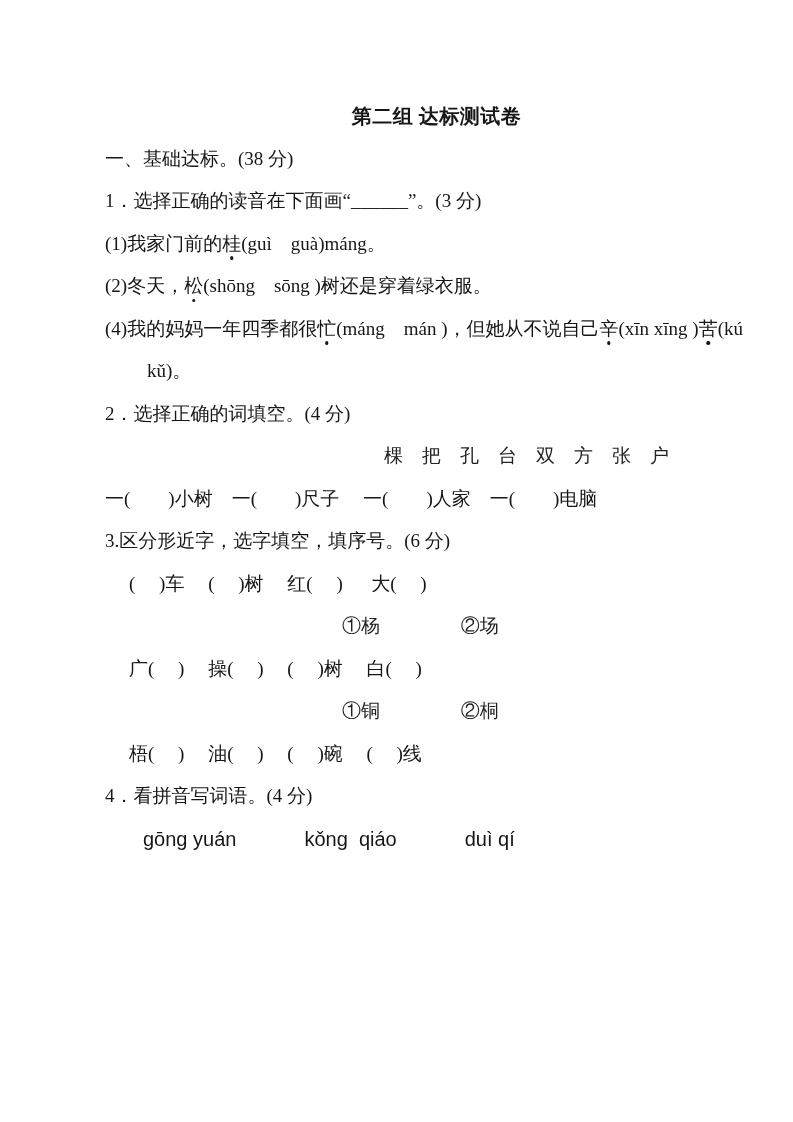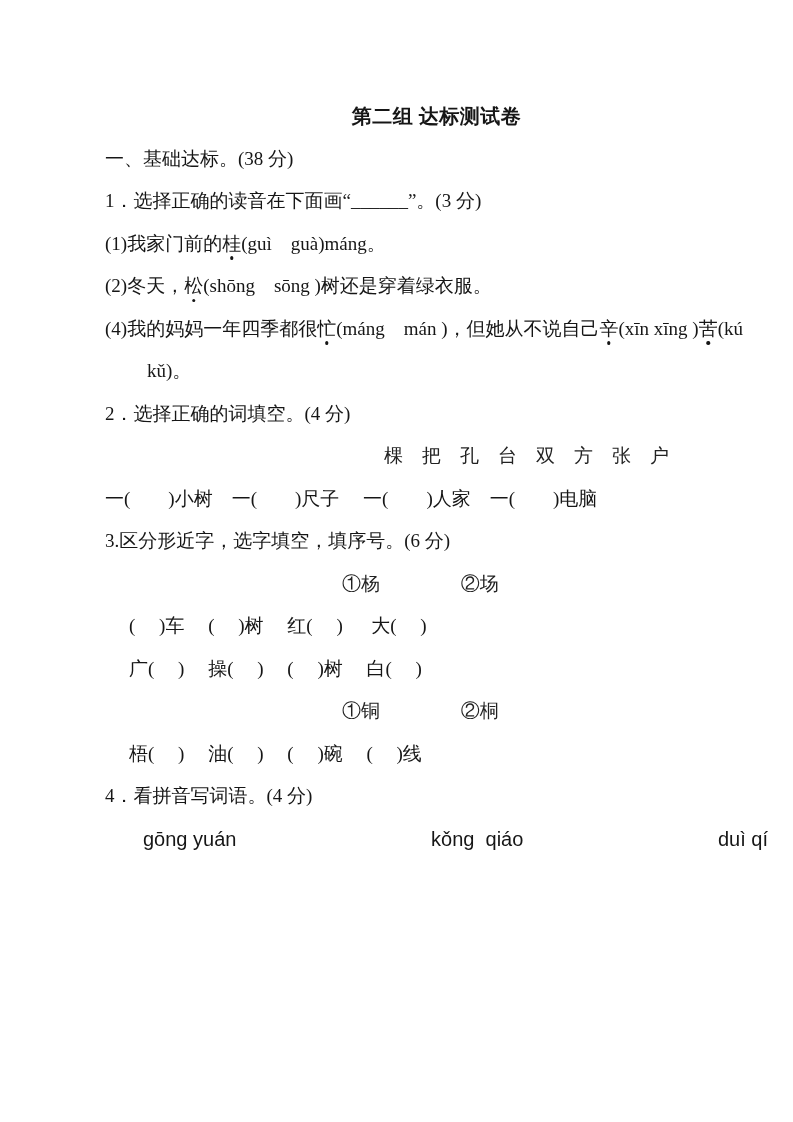--- a/index.html
+++ b/index.html
@@ -22,21 +22,21 @@
   }
   .thin{font-weight:400;color:#222222;}
   .indent-cont{padding-left:42px;}
   .indent-bank{padding-left:180px;text-align:center;}
   .indent-options{padding-left:237px;}
   .indent-row3{padding-left:24px;}
   .pinyin-row{
     padding-left:38px;
     font-family:"Liberation Sans","DejaVu Sans",sans-serif;
     font-size:20px;
-    display:flex;gap:53px;justify-content:space-between;
+    display:flex;gap:68px;
   }
   .pinyin-row span{white-space:pre;}
   .emph{display:inline-block;position:relative;line-height:normal;}
   .emph::after{
     content:"";position:absolute;left:50%;transform:translateX(-50%);
     bottom:-3px;width:3.5px;height:3.5px;border-radius:50%;background:#161616;
   }
 </style>
 </head>
 <body>
@@ -51,22 +51,22 @@
   <div class="line"><span>(1)我家门前的</span><span class="emph">桂</span><span>(guì　guà)máng。</span></div>
   <div class="line"><span>(2)冬天，</span><span class="emph">松</span><span>(shōng　sōng )树还是穿着绿衣服。</span></div>
   <div class="line"><span>(4)我的妈妈一年四季都很</span><span class="emph">忙</span><span>(máng　mán )，但她从不说自己</span><span class="emph">辛</span><span>(xīn xīng )</span><span class="emph">苦</span><span>(kú</span></div>
   <div class="line indent-cont"><span>kǔ)。</span></div>
 
   <div class="line">2．选择正确的词填空。(4 分)</div>
   <div class="line thin indent-bank">棵　把　孔　台　双　方　张　户</div>
   <div class="line">一(　　)小树　一(　　)尺子　 一(　　)人家　一(　　)电脑</div>
 
   <div class="line">3.区分形近字，选字填空，填序号。(6 分)</div>
+  <div class="line indent-row3">(　 )车　 (　 )树　 红(　 )　  大(　 )</div>
   <div class="line thin indent-options">①杨　　　　 ②场</div>
-  <div class="line indent-row3">(　 )车　 (　 )树　 红(　 )　  大(　 )</div>
   <div class="line indent-row3">广(　 )　 操(　 )　 (　 )树　 白(　 )</div>
   <div class="line thin indent-options">①铜　　　　 ②桐</div>
   <div class="line indent-row3">梧(　 )　 油(　 )　 (　 )碗　 (　 )线</div>
 
   <div class="line">4．看拼音写词语。(4 分)</div>
   <div class="line pinyin-row">
     <span>gōng yuán</span>
     <span>kǒng  qiáo</span>
     <span>duì qí</span>
   </div>

